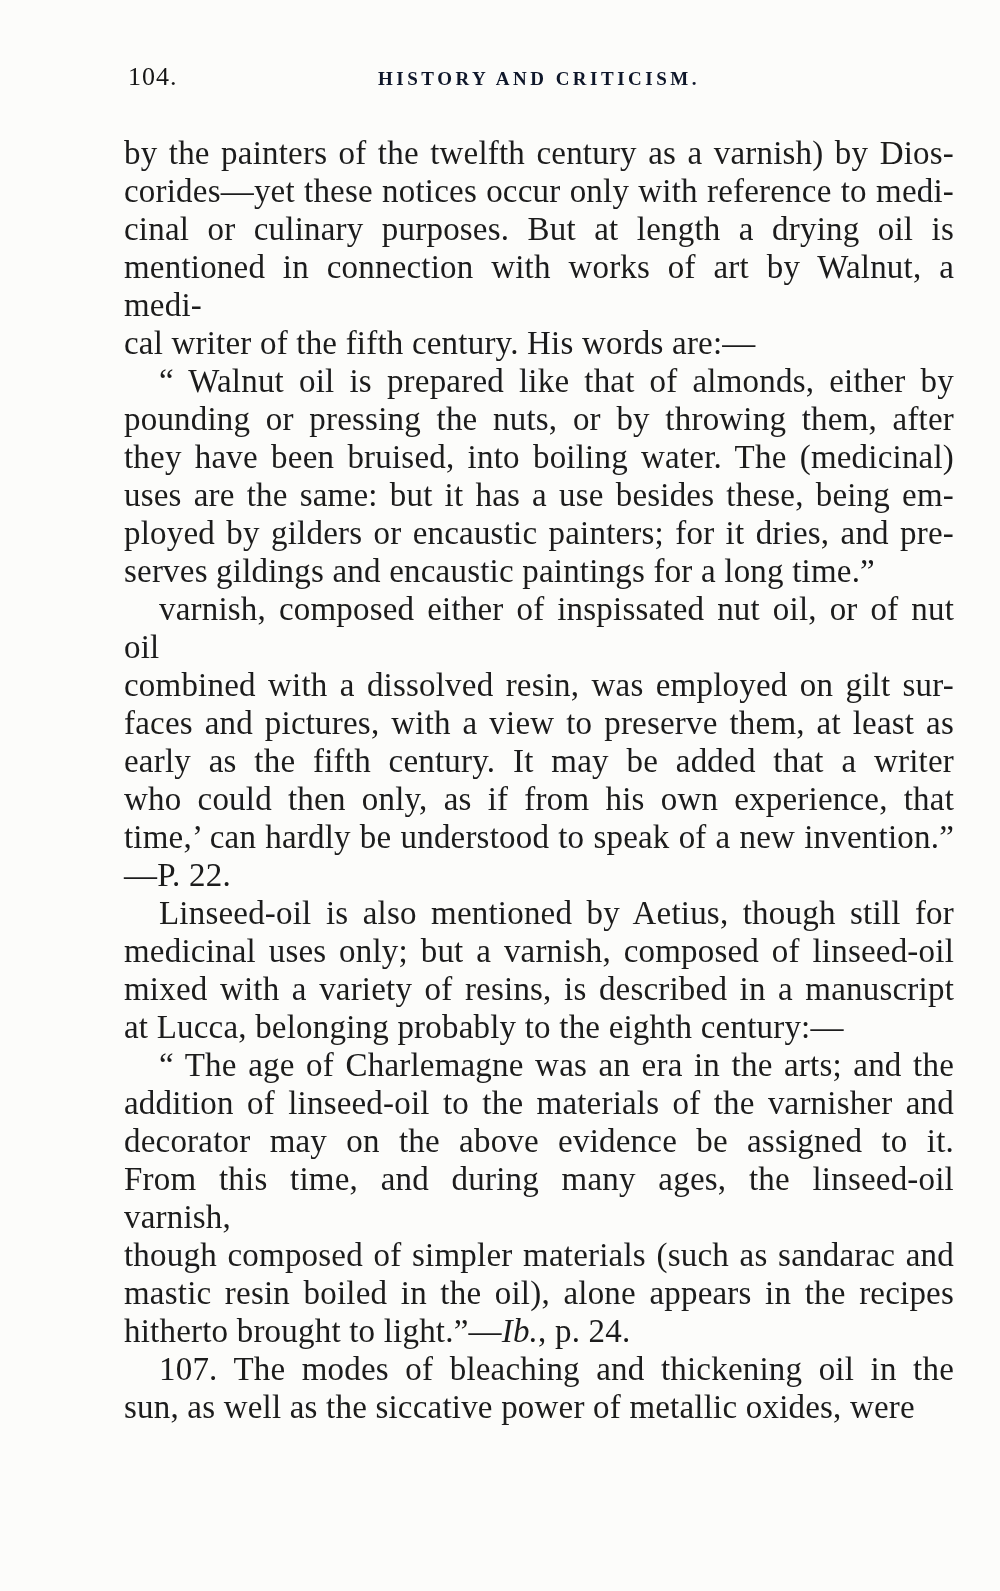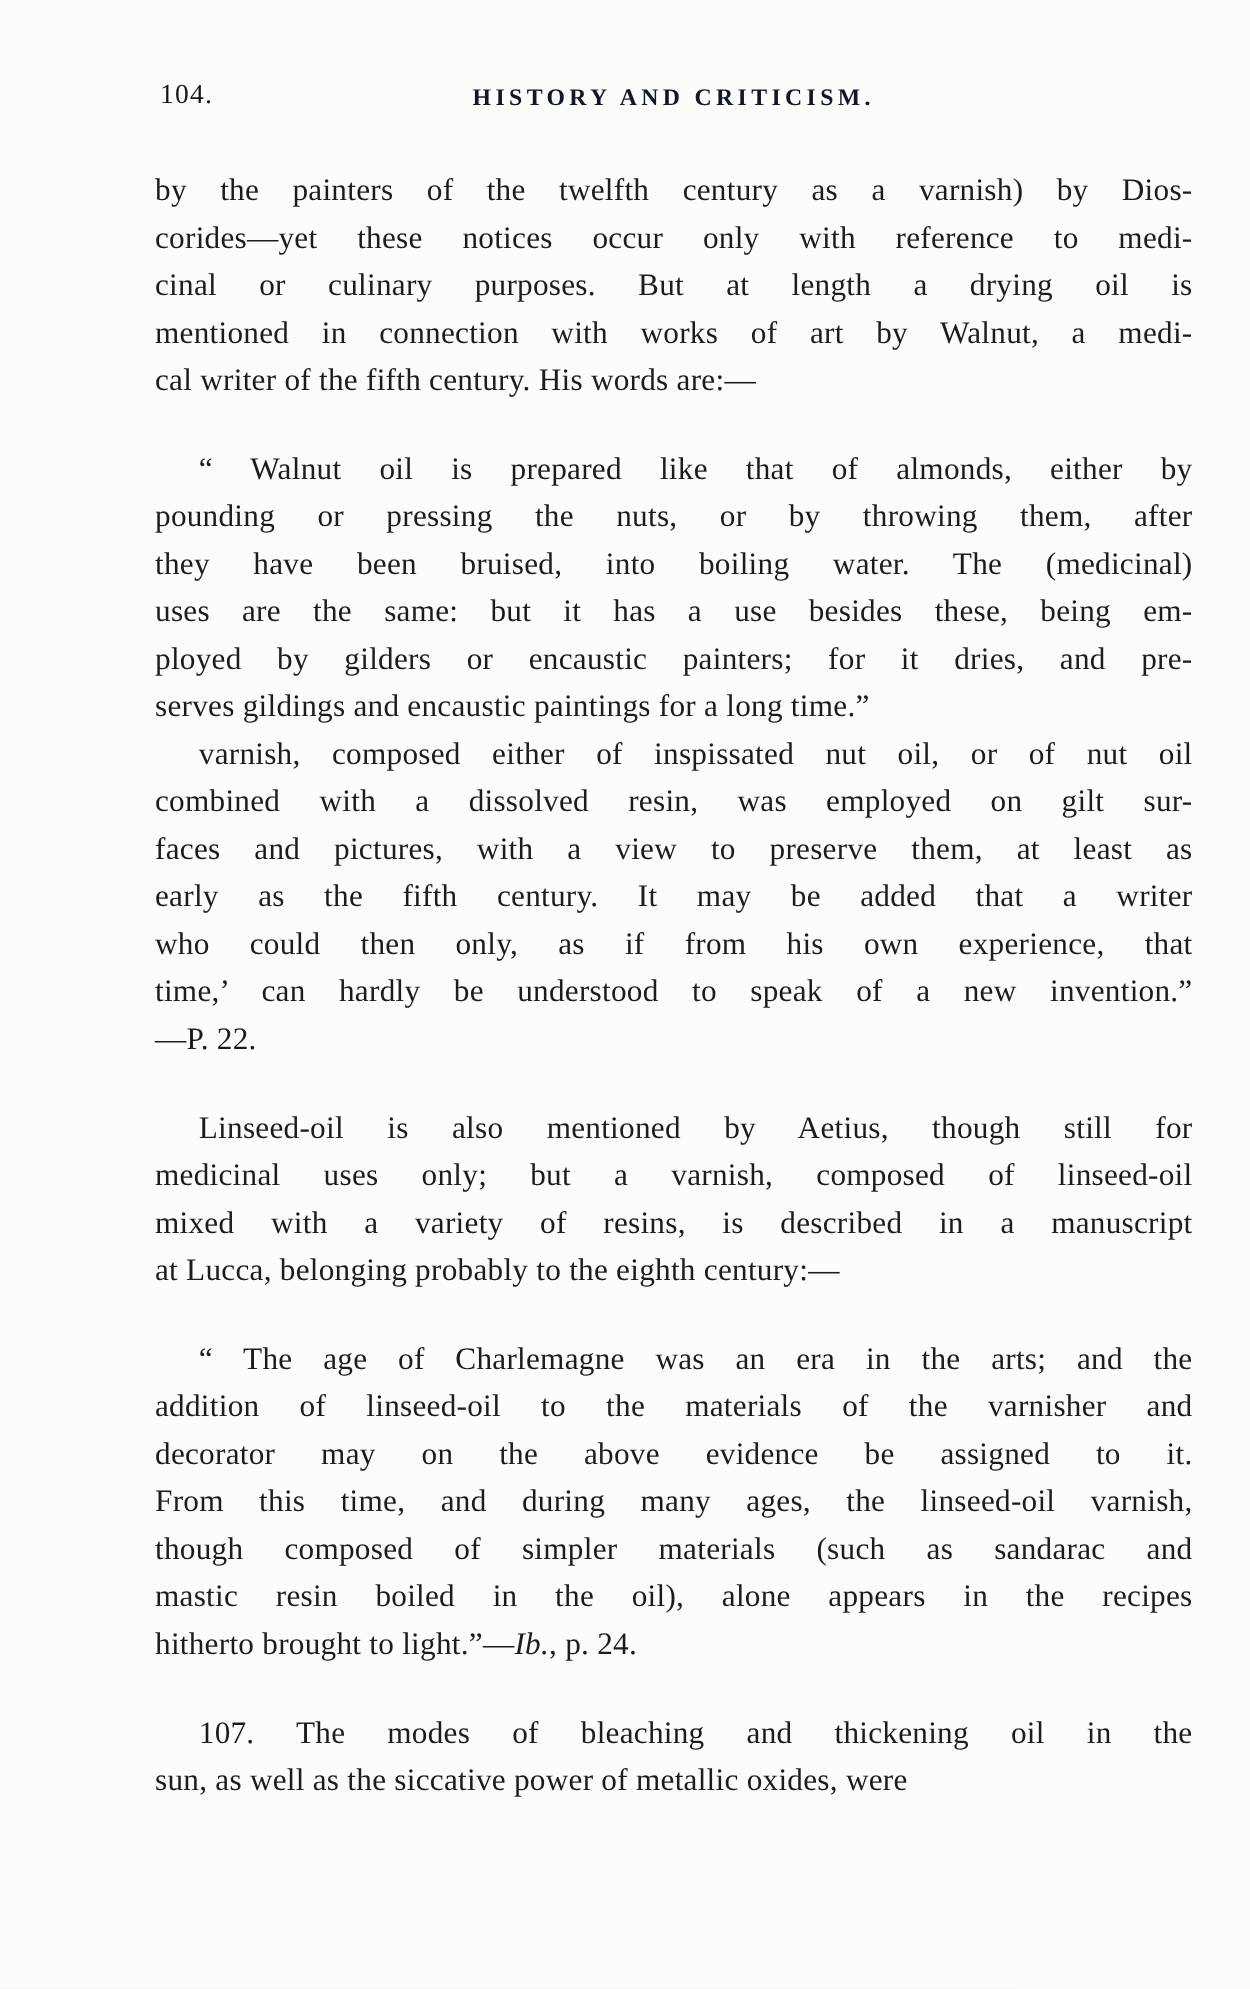--- a/index.html
+++ b/index.html
@@ -24,43 +24,42 @@
   }
   .running-head {
     position: relative;
     height: 34px;
     margin-bottom: 38px;
   }
   .page-number {
     position: absolute;
     left: 4px;
     top: 0;
-    font-size: 22px;
+    font-size: 26px;
     letter-spacing: 1px;
     color: #161616;
   }
   .running-title {
     position: absolute;
     left: 0;
     right: 0;
     top: 6px;
     text-align: center;
     font-size: 19px;
     font-weight: bold;
     letter-spacing: 3.5px;
     color: #0f172a;
   }
   .paragraph {
     margin: 0;
   }
   .paragraph.space-before {
-    margin-top: 33px;
   }
   .line {
-    font-size: 25px;
+    font-size: 33px;
     line-height: 38px;
     text-align: justify;
     text-align-last: justify;
     letter-spacing: 0.2px;
   }
   .line.last {
     text-align-last: left;
   }
   .paragraph.indent .line:first-child {
     text-indent: 35px;

